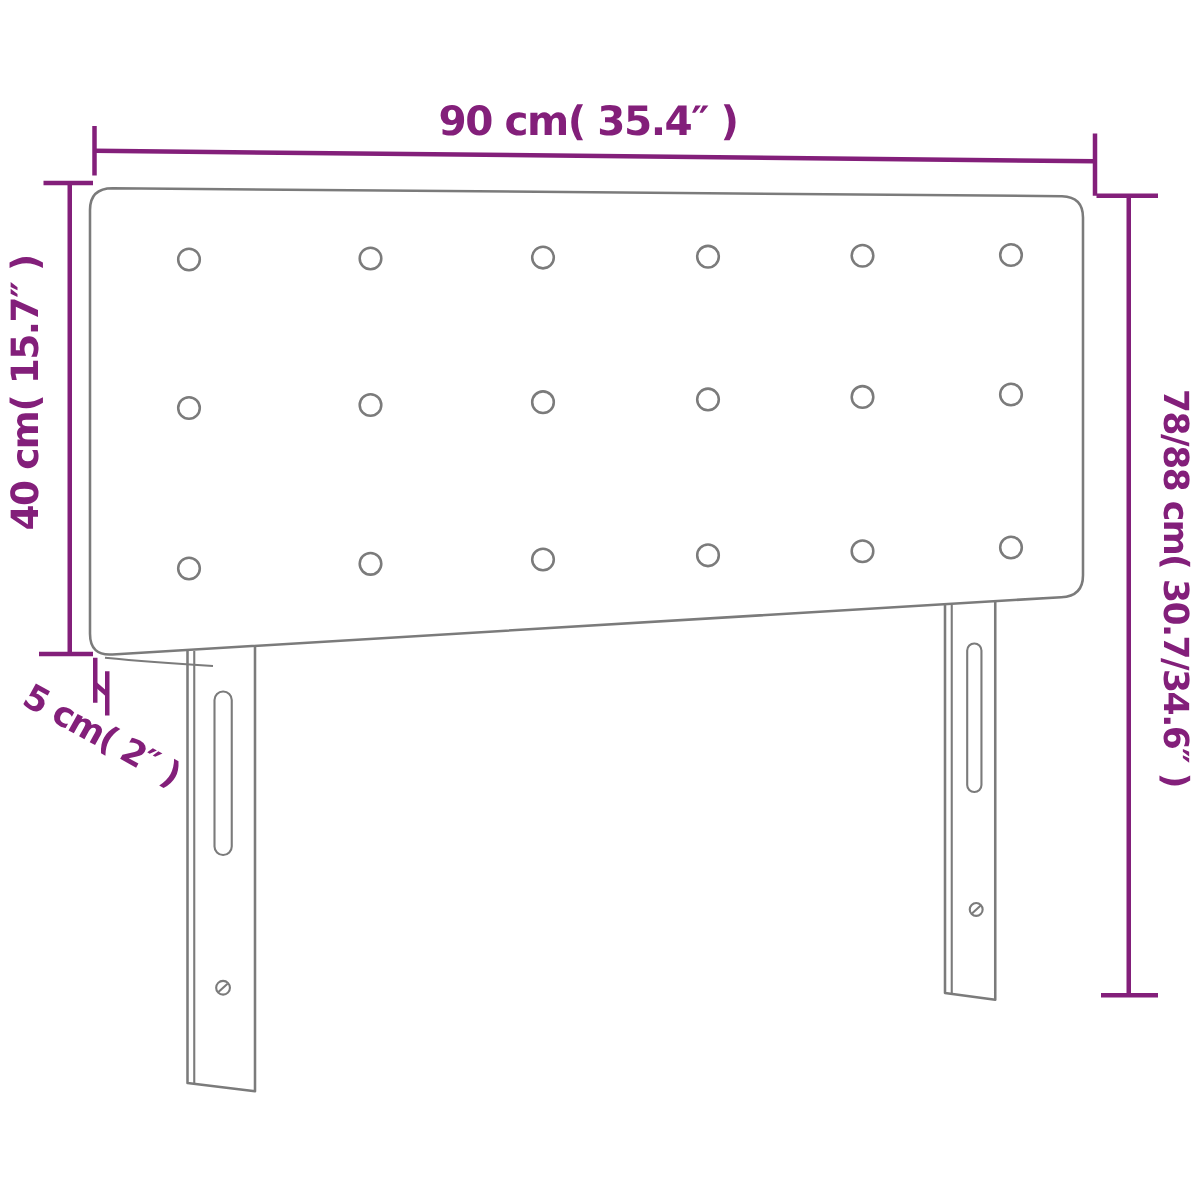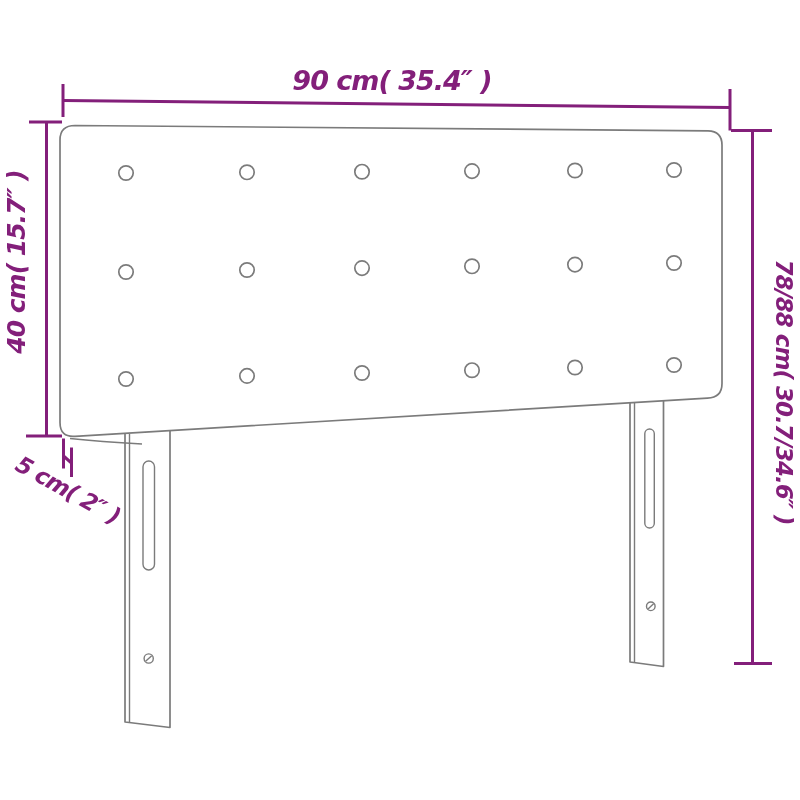--- a/index.html
+++ b/index.html
@@ -1,16 +1,16 @@
 <!DOCTYPE html>
 <html style="--dim-color: #831f7a; --outline-color: #7b7b7b; --bg-color: #ffffff;"><head>
 <meta charset="utf-8">
 <style>
   html,body{margin:0;padding:0;background:#ffffff;}
-  .stage{position:relative;width:800px;height:767px;background:var(--bg-color,#fff);overflow:hidden;font-style:italic;}
+  .stage{position:relative;width:800px;height:767px;background:var(--bg-color,#fff);overflow:hidden;}
   svg{display:block;}
   .outline{stroke:var(--outline-color,#7b7b7b);stroke-width:1.7;fill:none;stroke-linejoin:round;}
   .outline-thin{stroke:var(--outline-color,#7b7b7b);stroke-width:1.4;fill:none;}
   .dim{stroke:var(--dim-color,#831f7a);stroke-width:3;fill:none;stroke-linecap:butt;}
   .dim-label{
     fill:var(--dim-color,#831f7a);
     font-family:"DejaVu Sans","Liberation Sans",sans-serif;
     font-weight:bold;
     letter-spacing:-1px;
   }

